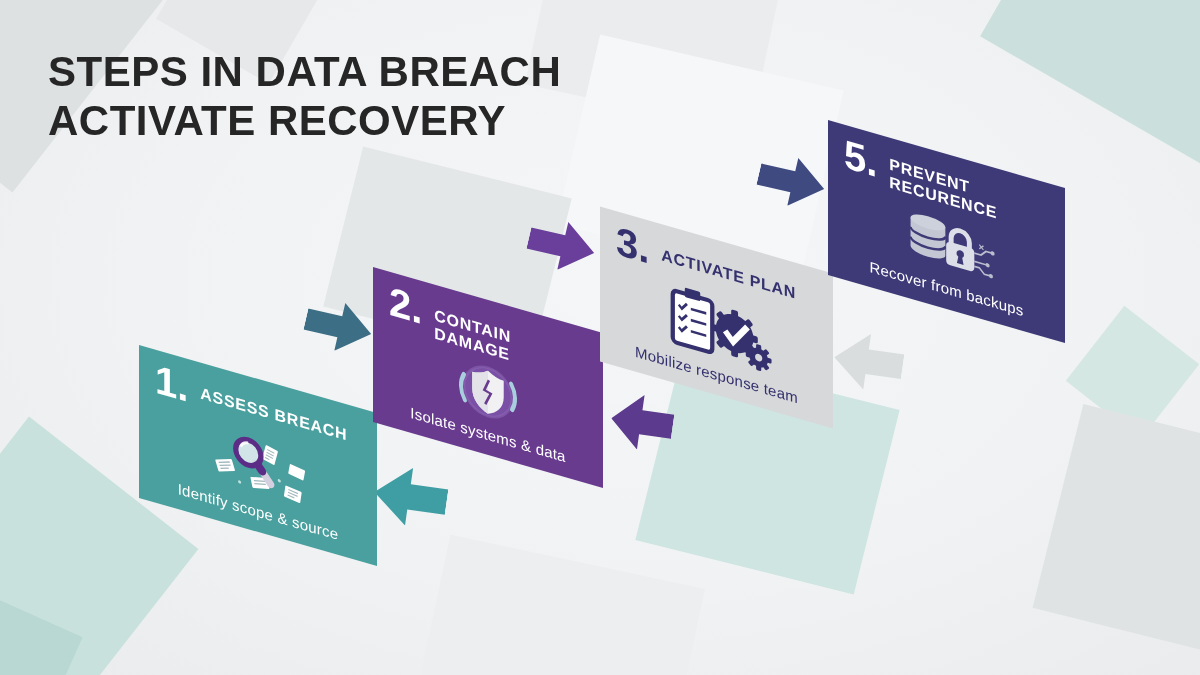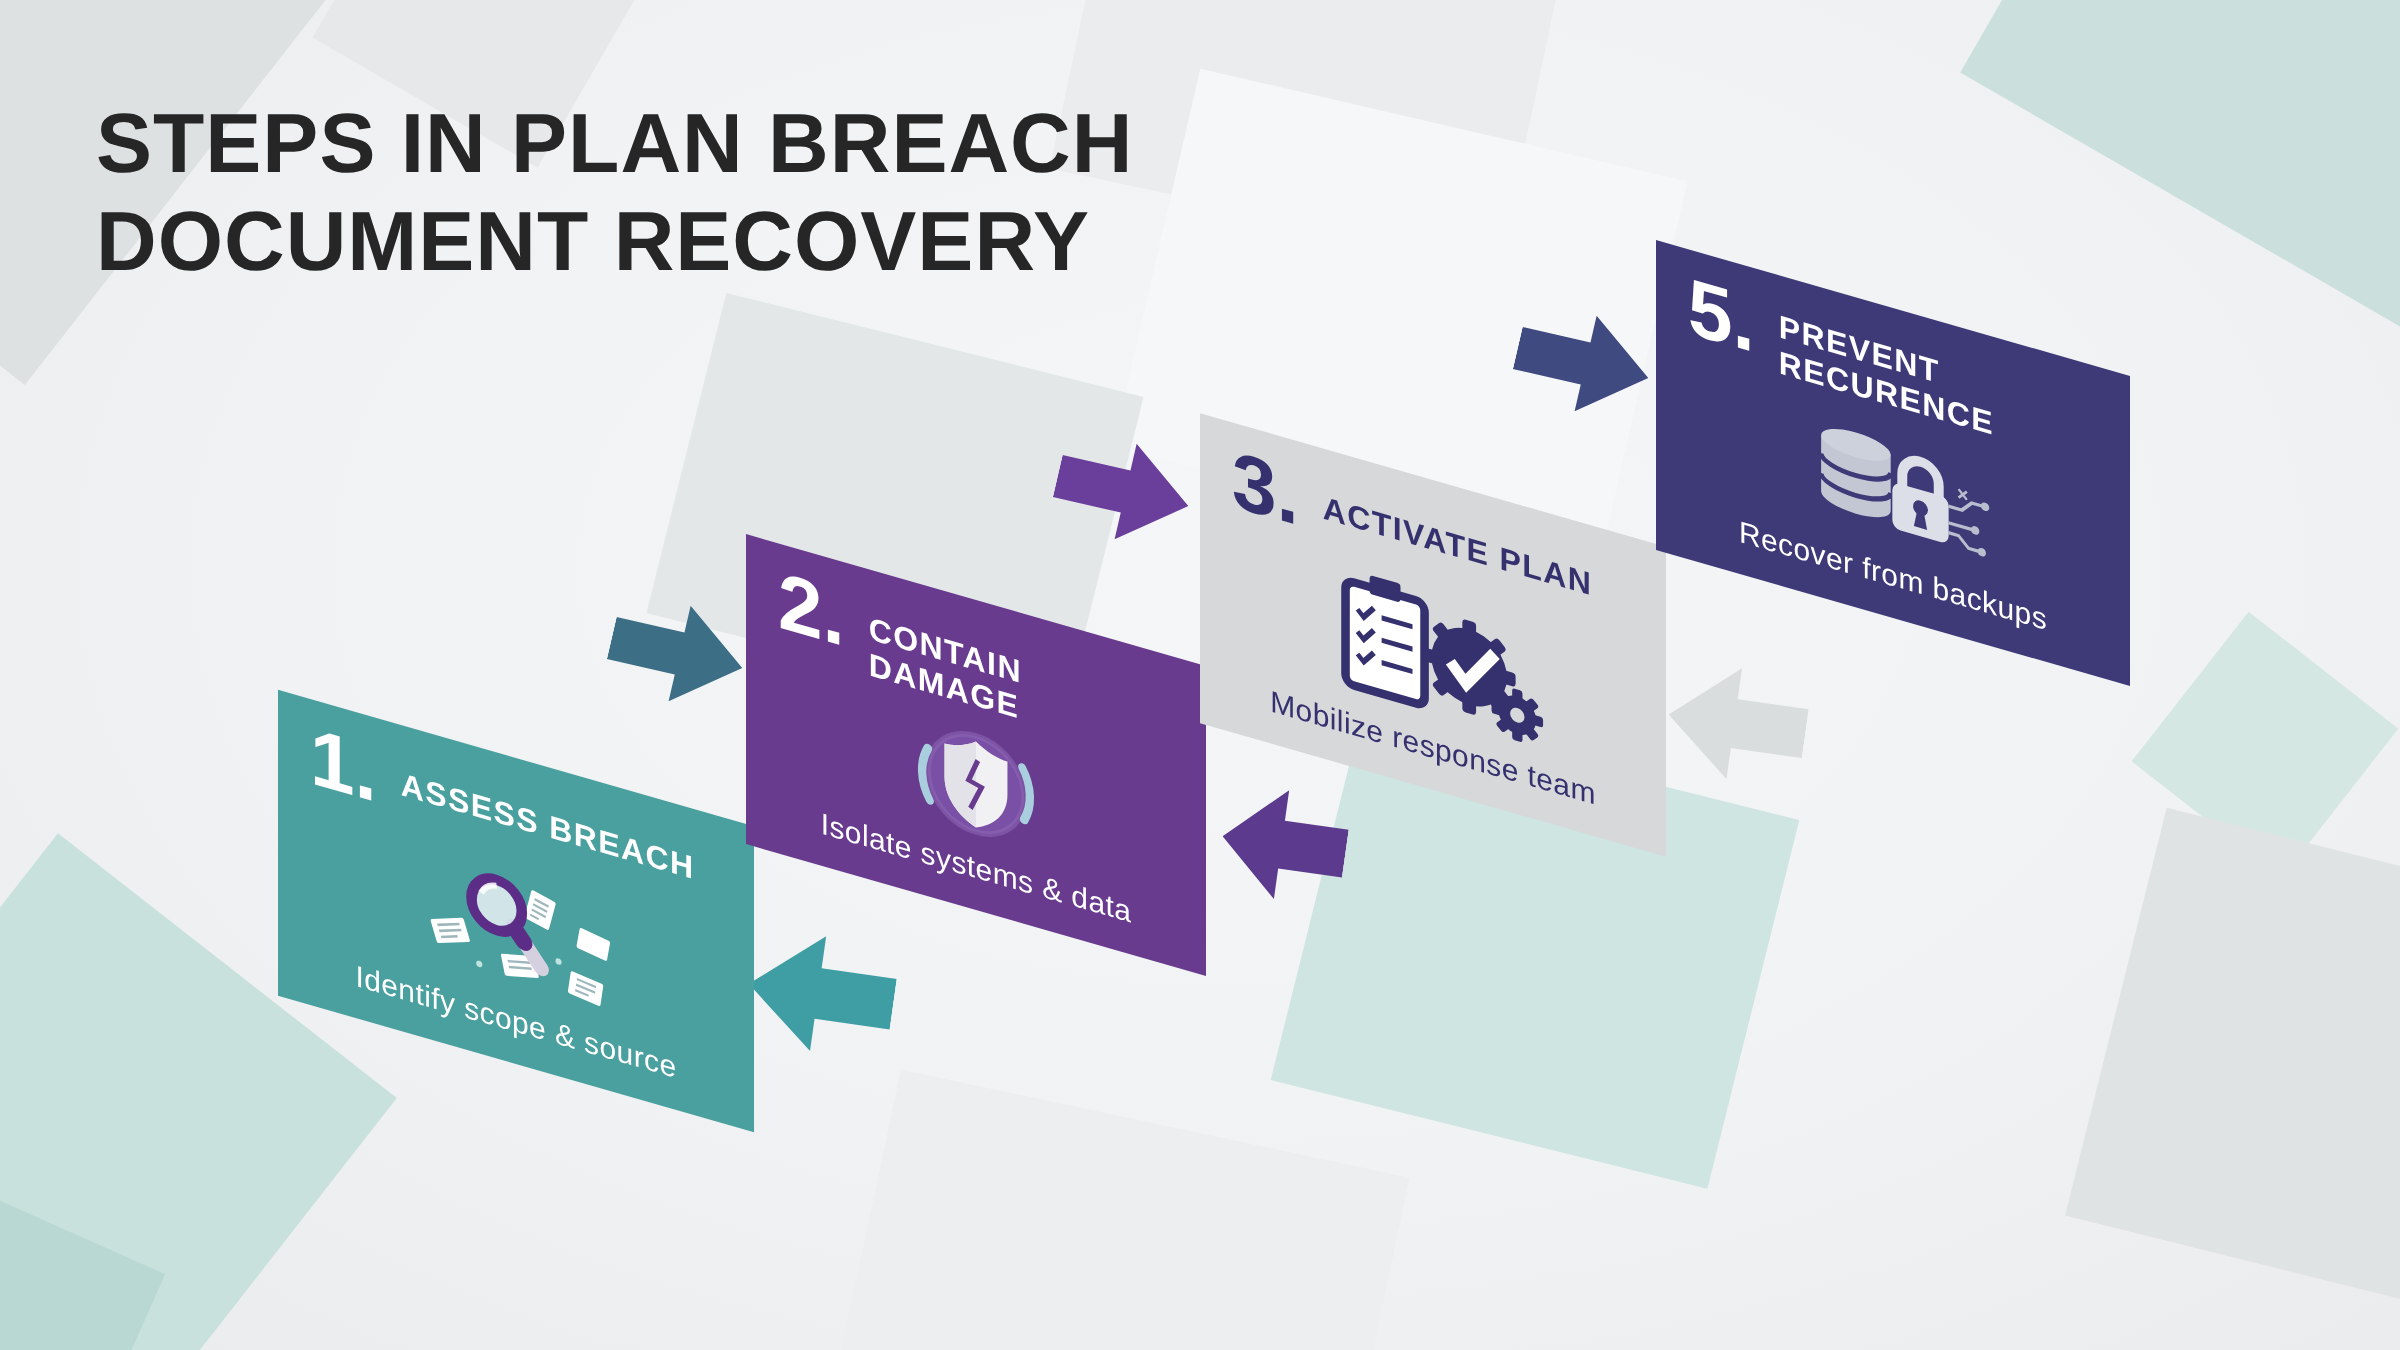--- a/index.html
+++ b/index.html
@@ -69,22 +69,22 @@
   <div class="bgsq s5"></div>
   <div class="bgsq s6"></div>
   <div class="bgsq s7"></div>
   <div class="bgsq s8"></div>
   <div class="bgsq s9"></div>
   <div class="bgsq s10"></div>
   <div class="bgsq s11"></div>
   <div class="bgsq s12"></div>
 
   <div class="title">
-    <div>STEPS IN PLAN BREACH</div>
-    <div>DOCUMENT RECOVERY</div>
+    <div>STEPS IN DATA BREACH</div>
+    <div>ACTIVATE RECOVERY</div>
   </div>
 
   <div class="arrow arrow-right a0" style="background: rgb(60, 110, 133);"></div>
   <div class="arrow arrow-right a1" style="background: rgb(106, 63, 155);"></div>
   <div class="arrow arrow-right a2" style="background: rgb(62, 74, 128);"></div>
   <div class="arrow arrow-left a3" style="background: rgb(92, 58, 142);"></div>
   <div class="arrow arrow-left a4" style="background: rgb(63, 158, 164);"></div>
   <div class="arrow arrow-left a5" style="background: rgb(217, 221, 222);"></div>
 
   <div class="card card1" style="background: rgb(74, 160, 158); color: rgb(255, 255, 255);">

